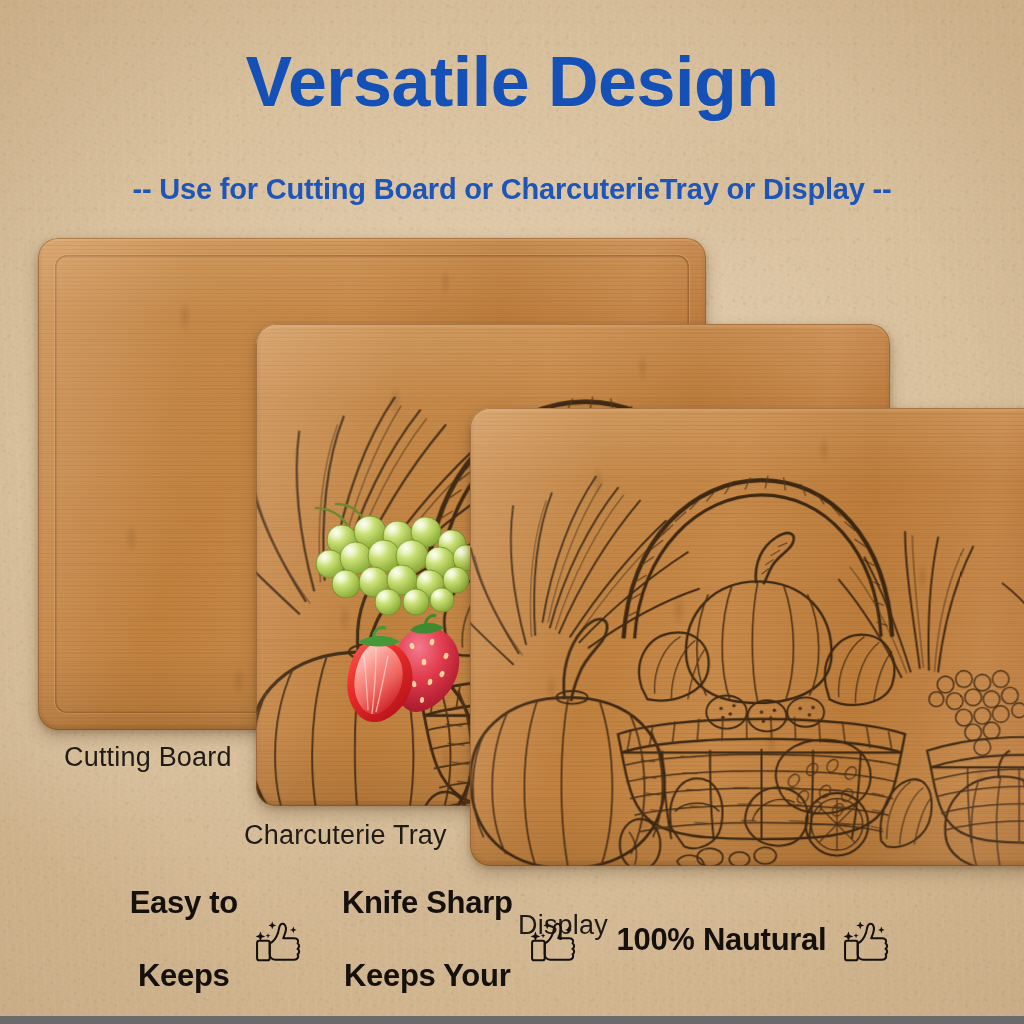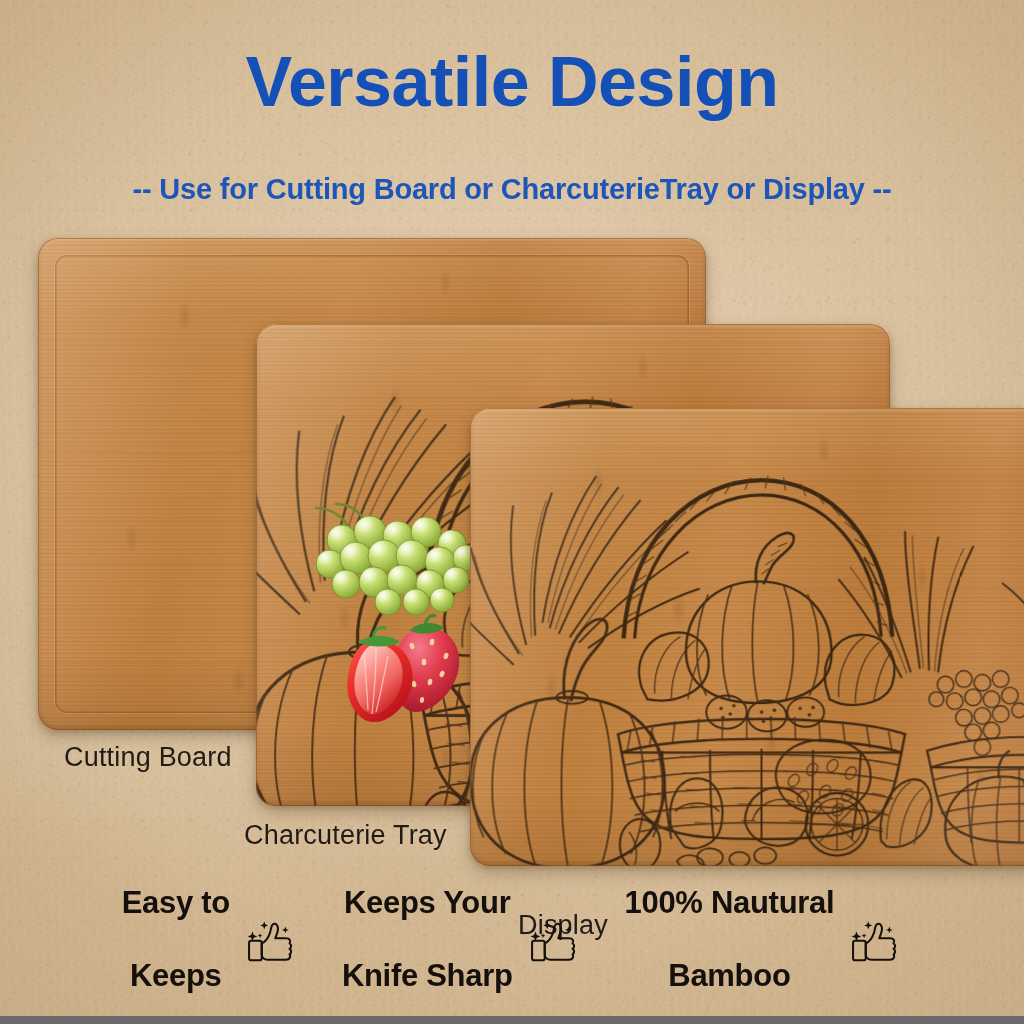--- a/index.html
+++ b/index.html
@@ -182,21 +182,21 @@
   }
 
   
   .features {
     position: absolute;
     left: 0; right: 0; bottom: 22px;
     height: 108px;
     display: flex;
     align-items: center;
     justify-content: center;
-    gap: 8px;
+    gap: 0;
   }
   .feature {
     display: flex;
     align-items: center;
     gap: 14px;
     padding: 0 18px;
   }
   .feature .ftext {
     font-size: 31px;
     font-weight: 800;
@@ -750,22 +750,22 @@
             <path d="M24 10 l1.3 3.4 3.4 1.3 -3.4 1.3 -1.3 3.4 -1.3 -3.4 -3.4 -1.3 3.4 -1.3 Z"></path>
             <path d="M49 16 l1.1 2.9 2.9 1.1 -2.9 1.1 -1.1 2.9 -1.1 -2.9 -2.9 -1.1 2.9 -1.1 Z"></path>
             <path d="M19 24 l.8 2.1 2.1 .8 -2.1 .8 -.8 2.1 -.8 -2.1 -2.1 -.8 2.1 -.8 Z"></path>
           </g>
         </svg>
       </div>
     </div>
 
     <div class="feature">
       <div class="ftext">
+        <span class="fline">Knife Sharp</span>
         <span class="fline">Keeps Your</span>
-        <span class="fline">Knife Sharp</span>
       </div>
       <div class="thumb-icon">
         <svg viewBox="0 0 64 64" xmlns="http://www.w3.org/2000/svg">
           <g fill="none" stroke="#15100c" stroke-width="2.4" stroke-linejoin="round">
             <rect x="6" y="33" width="15" height="23" rx="2.5"></rect>
             <path d="M21 36 C 26 34, 29 29, 31 23 C 32 19, 32 14, 35 13 C 39 12, 41 16, 40 21
                      C 39.4 24.5, 38 27, 37 30 L 50 30 C 54 30, 56 33, 54 36
                      C 56.5 37.5, 56.5 41, 54 42.5 C 56.5 44, 56.5 47.5, 54 49
                      C 56 51.5, 54 55.5, 50 55.5 L 28 55.5 C 24 55.5, 21 53, 21 49 Z"></path>
           </g>
@@ -775,21 +775,20 @@
             <path d="M49 16 l1.1 2.9 2.9 1.1 -2.9 1.1 -1.1 2.9 -1.1 -2.9 -2.9 -1.1 2.9 -1.1 Z"></path>
             <path d="M19 24 l.8 2.1 2.1 .8 -2.1 .8 -.8 2.1 -.8 -2.1 -2.1 -.8 2.1 -.8 Z"></path>
           </g>
         </svg>
       </div>
     </div>
 
     <div class="feature">
       <div class="ftext">
         <span class="fline">100% Nautural</span>
-        <span class="fline">Bamboo</span>
       </div>
       <div class="thumb-icon">
         <svg viewBox="0 0 64 64" xmlns="http://www.w3.org/2000/svg">
           <g fill="none" stroke="#15100c" stroke-width="2.4" stroke-linejoin="round">
             <rect x="6" y="33" width="15" height="23" rx="2.5"></rect>
             <path d="M21 36 C 26 34, 29 29, 31 23 C 32 19, 32 14, 35 13 C 39 12, 41 16, 40 21
                      C 39.4 24.5, 38 27, 37 30 L 50 30 C 54 30, 56 33, 54 36
                      C 56.5 37.5, 56.5 41, 54 42.5 C 56.5 44, 56.5 47.5, 54 49
                      C 56 51.5, 54 55.5, 50 55.5 L 28 55.5 C 24 55.5, 21 53, 21 49 Z"></path>
           </g>

